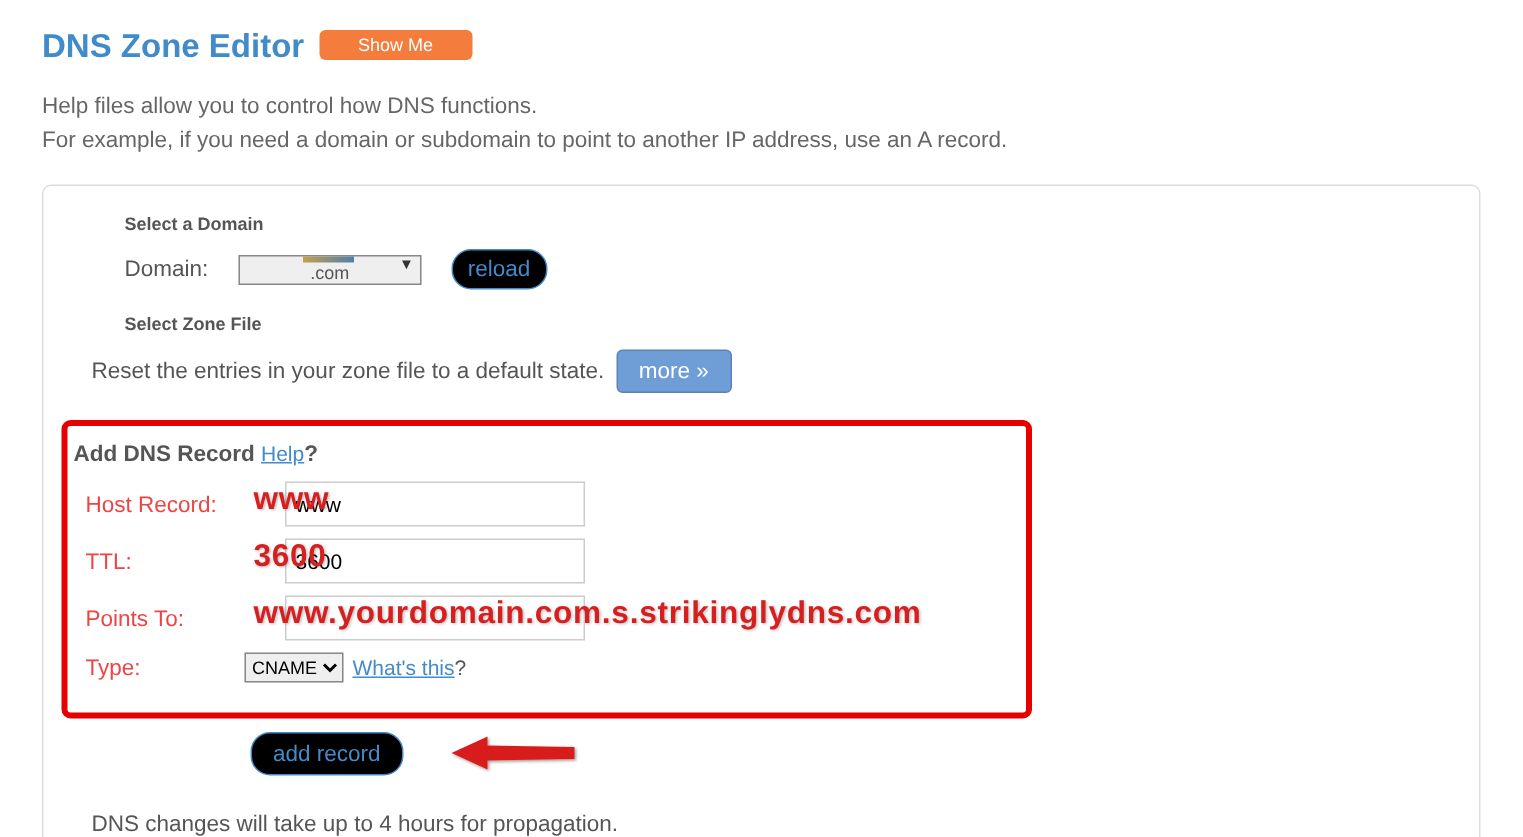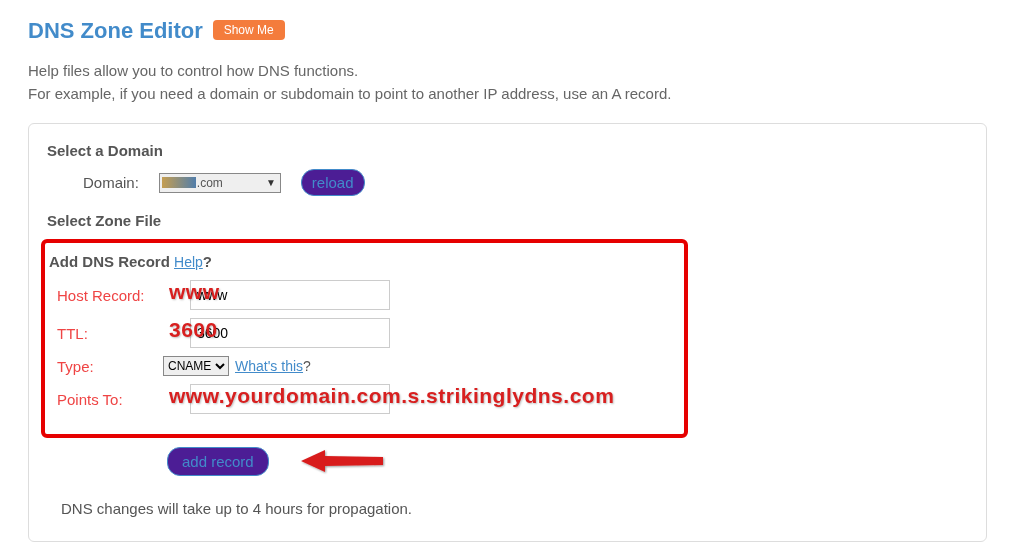--- a/index.html
+++ b/index.html
@@ -15,44 +15,45 @@
       color: #428bca;
       font-weight: bold;
       display: inline-block;
       margin-top: 18px;
     }
     .show-me-btn {
       background: #f47c3c;
       color: #fff;
       border: none;
       border-radius: 4px;
-      padding: 3px 11px;
+      padding: 3px 26px;
       font-size: 12px;
       margin-left: 6px;
       vertical-align: 4px;
       cursor: pointer;
     }
     .intro {
       color: #666;
       font-size: 15px;
       line-height: 1.5;
       margin-top: 16px;
     }
     .panel {
       border: 1px solid #ddd;
       border-radius: 6px;
       margin-top: 18px;
       padding: 18px 18px 24px 18px;
       position: relative;
     }
     .section-title {
-      font-size: 15px;
+      font-size: 12px;
       font-weight: bold;
       color: #555;
       margin-bottom: 10px;
+      margin-left: 36px;
     }
     .domain-row {
       margin-left: 36px;
       margin-bottom: 16px;
       display: flex;
       align-items: center;
       gap: 20px;
     }
     .domain-label {
       color: #555;
@@ -62,37 +63,38 @@
       display: inline-flex;
       align-items: center;
       height: 20px;
       min-width: 122px;
       border: 1px solid #888;
       background: #efefef;
       font-size: 12px;
       padding: 0 2px;
       position: relative;
       cursor: pointer;
+      flex-direction: column;
     }
     .domain-select-display .blur {
       display: inline-block;
       width: 34px;
       height: 11px;
       background: linear-gradient(to right, #c59e51, #527eaa);
       margin-right: 1px;
     }
     .domain-select-display .caret {
       position: absolute;
       right: 4px;
       font-size: 10px;
       color: #333;
     }
     .btn-outline {
       border: 1px solid #428bca;
-      background: #4c1d95;
+      background: #000000;
       color: #428bca;
       border-radius: 13px;
       padding: 5px 14px;
       font-size: 15px;
       cursor: pointer;
     }
     .btn-outline.small {
       padding: 4px 10px;
     }
     .reset-row {
@@ -211,59 +213,63 @@
     <span class="domain-label">Domain:</span>
     <span class="domain-select-display">
       <span class="blur"></span>
         <span>.com</span>
       <span class="caret">▼</span>
     </span>
     <button class="btn-outline small">reload</button>
   </div>
 
   <div class="section-title">Select Zone File</div>
+  <div class="reset-row">
+    <span>Reset the entries in your zone file to a default state.</span>
+    <button class="btn-more">more »</button>
+  </div>
 
   <div class="red-box">
     <div class="add-record-title">
       <span>Add DNS Record</span>
       <span class="help-link">Help</span><span>?</span>
     </div>
 
     <div class="form-row">
       <span class="label">Host Record:</span>
       <div class="overlay-wrapper">
         <input type="text" class="text-input" value="www" style="">
         <span class="red-overlay">www</span>
       </div>
     </div>
 
     <div class="form-row">
       <span class="label">TTL:</span>
       <div class="overlay-wrapper">
         <input type="text" class="text-input" value="3600" style="">
         <span class="red-overlay">3600</span>
+      </div>
+    </div>
+
+    <div class="form-row">
+      <span class="label">Points To:</span>
+      <div class="overlay-wrapper">
+        <input type="text" class="text-input wide" value="" style="">
+        <span class="red-overlay">www.yourdomain.com.s.strikinglydns.com</span>
       </div>
     </div>
 
     <div class="form-row">
       <span class="label">Type:</span>
       <select class="type-select">
         <option>CNAME</option>
       </select>
       <span style="margin-left:6px;">
         <span class="help-link">What's this</span><span>?</span>
       </span>
-    </div>
-
-    <div class="form-row">
-      <span class="label">Points To:</span>
-      <div class="overlay-wrapper">
-        <input type="text" class="text-input wide" value="" style="">
-        <span class="red-overlay">www.yourdomain.com.s.strikinglydns.com</span>
-      </div>
     </div>
   </div>
 
   <div class="add-record-btn-row">
     <button class="btn-outline">add record</button>
     <svg class="arrow-svg" viewBox="0 0 90 30">
       <defs>
         <filter id="ds" x="-20%" y="-20%" width="140%" height="140%">
           <feDropShadow dx="1" dy="1" stdDeviation="1" flood-color="rgba(0,0,0,0.4)"></feDropShadow>
         </filter>

